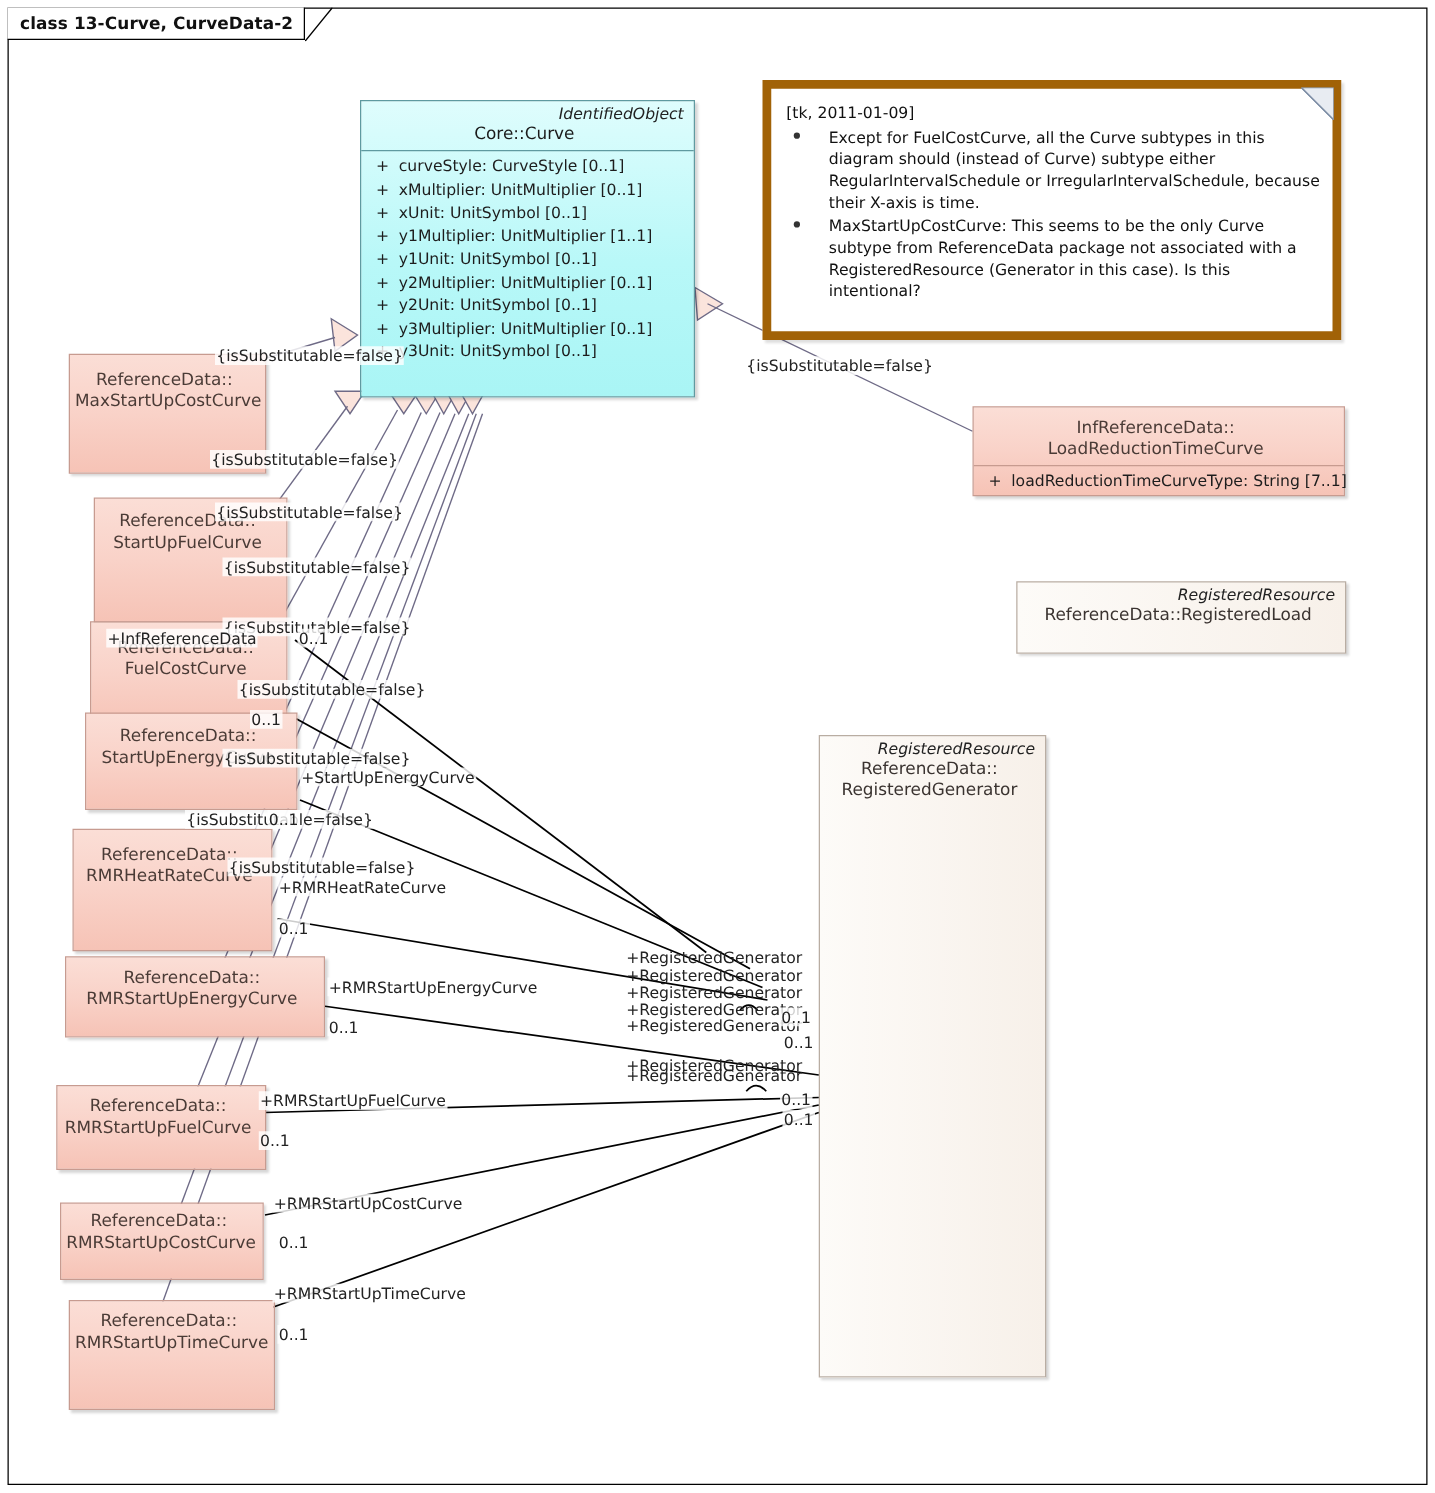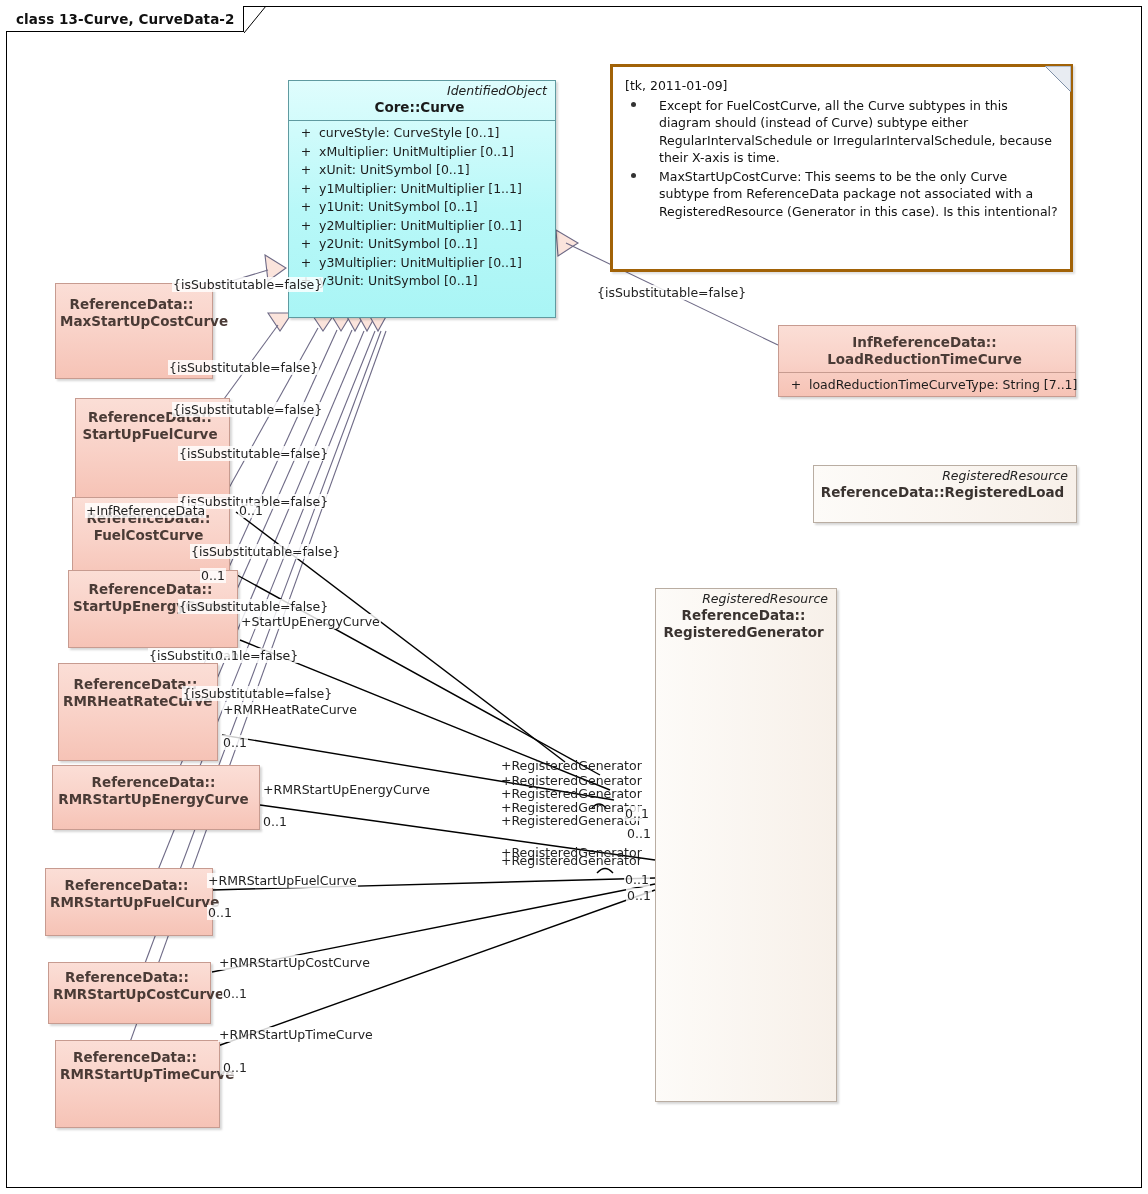--- a/index.html
+++ b/index.html
@@ -10,42 +10,42 @@
   .frame{position:absolute;left:6px;top:6px;width:1136px;height:1182px;border:1px solid #000;box-sizing:border-box;}
   .frame-tab{position:absolute;left:6px;top:6px;height:26px;background:#fff;border:1px solid #000;border-left:none;border-top:none;
              box-sizing:border-box;display:flex;align-items:center;padding:0 8px 0 10px;}
   .frame-tab span{font-size:13.5px;font-weight:bold;color:#111;white-space:nowrap;letter-spacing:.1px;}
   .frame-tab-slant{position:absolute;top:6px;width:22px;height:27px;}
 
   
   .cls{position:absolute;box-sizing:border-box;border:1px solid #9a8f8b;
        box-shadow:2px 2px 2px rgba(0,0,0,.16);}
   .cls .stereo{font-style:italic;font-size:12.5px;text-align:right;padding:2px 8px 0 0;color:#222;line-height:15px;white-space:nowrap;}
-  .cls .nm{font-weight:bold;font-size:13.5px;text-align:center;color:#3a3330;line-height:17px;padding:1px 9px 4px 4px;}
+  .cls .nm{font-weight:normal;font-size:13.5px;text-align:center;color:#3a3330;line-height:17px;padding:1px 9px 4px 4px;}
   .cls .sep{height:1px;background:#9a8f8b;}
   .cls .attrs{padding:3px 4px 4px 4px;}
   .cls .attr{font-size:12.5px;color:#1d1d1d;line-height:18.5px;display:flex;white-space:nowrap;}
   .cls .attr .vis{width:26px;text-align:center;flex:none;}
 
   
   .cyan{background:linear-gradient(to bottom,#dffdfd 0%,#b8f8f8 55%,#a9f5f5 100%);border-color:#5f9aa0;}
   .cyan .sep{background:#5f9aa0;}
   .cyan .nm{color:#1a1a1a;}
 
   
   .pink{background:linear-gradient(to bottom,#fbded6 0%,#f9d2c8 50%,#f6c3b6 100%);border-color:#c79b90;}
   .pink .sep{background:#c79b90;}
   .pink .nm{color:#4a3b36;}
 
   
   .cream{background:linear-gradient(to right,#fdfbf8 0%,#f7f0e9 100%);border-color:#b9ada2;}
   .cream .nm{color:#3a3330;}
 
   
-  .note{position:absolute;box-sizing:border-box;background:#ffffff;border:3px solid #a16207;
+  .note{position:absolute;box-sizing:border-box;background:#ffffff;border:7px solid #a16207;
         box-shadow:2px 2px 2px rgba(0,0,0,.13);}
   .note-corner{position:absolute;right:-1px;top:-1px;width:26px;height:26px;}
   .note-body{padding:10px 10px 8px 12px;font-size:12.5px;line-height:17.5px;color:#111;}
   .note-head{margin-bottom:2px;}
   .note-list{margin:0;padding:0;list-style:none;}
   .note-list li{position:relative;padding-left:34px;margin-bottom:1px;}
   .note-list li .bul{position:absolute;left:6px;top:5px;width:5px;height:5px;background:#333;border-radius:50%;}
 
   
   .lbl{position:absolute;font-size:12.5px;color:#222;white-space:nowrap;background:rgba(255,255,255,.82);line-height:15px;padding:0 1px;}

